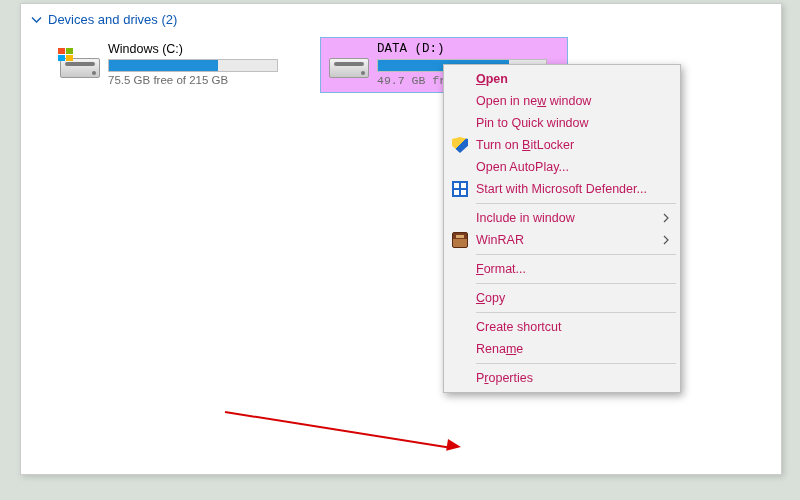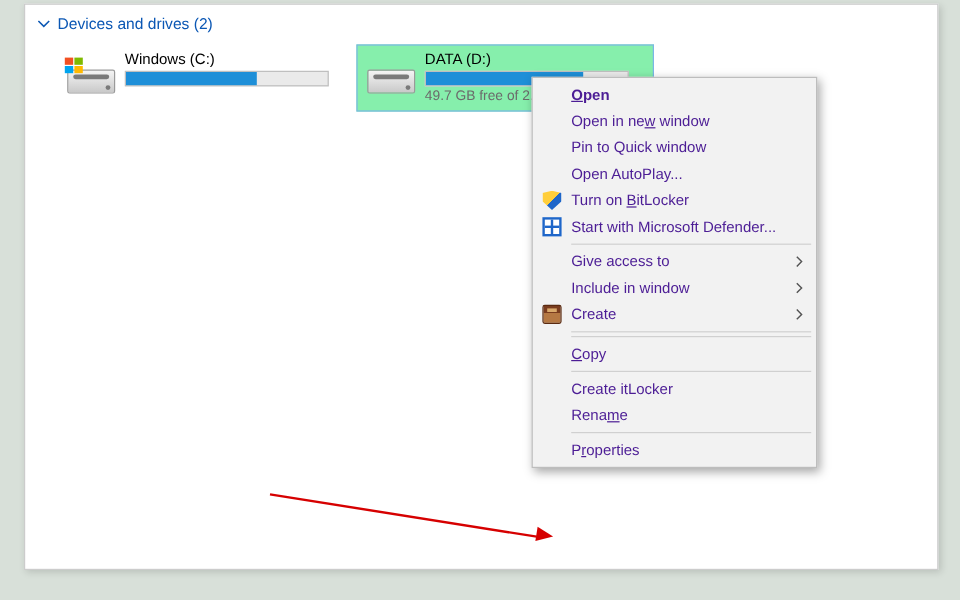--- a/index.html
+++ b/index.html
@@ -1,42 +1,42 @@
 <!DOCTYPE html>
 <html><head>
 <meta charset="utf-8">
 <style>
   html,body{margin:0;padding:0;font-family:"Segoe UI",Arial,sans-serif;font-size:12.5px;color:#222;}
   body{background:#d8e0d9;width:800px;height:500px;overflow:hidden;position:relative;}
   .window{position:absolute;left:20px;top:3px;width:760px;height:470px;background:#fff;border:1px solid #ccc;box-shadow:2px 2px 6px rgba(0,0,0,.15);}
   .section-header{display:flex;align-items:center;gap:6px;padding:8px 10px 4px 10px;color:#0b57b4;font-size:13px;}
   .chev{display:inline-block;transform:rotate(0deg);}
   .chev svg{display:block;}
-  .drives{display:flex;gap:2px;padding:6px 26px;}
+  .drives{display:flex;gap:21px;padding:6px 14px;margin-left:16px;}
   .drive{width:248px;height:56px;display:flex;align-items:flex-start;padding:4px 6px;box-sizing:border-box;border:1px solid transparent;}
-  .drive.selected{background:#86efac;border:1px solid #7bb6e6;}
+  .drive.selected{background:#f0abfc;border:1px solid #7bb6e6;font-family:Liberation Mono, monospace;}
   .drive-icon{width:42px;height:42px;margin-right:8px;position:relative;flex-shrink:0;margin-top:2px;}
   .hdd{position:absolute;left:2px;top:14px;width:38px;height:18px;border-radius:2px;background:linear-gradient(#f4f4f4,#c9c9c9);border:1px solid #9a9a9a;}
   .hdd::before{content:"";position:absolute;left:4px;top:3px;width:30px;height:4px;background:#7a7a7a;border-radius:2px;}
   .hdd::after{content:"";position:absolute;right:3px;bottom:2px;width:4px;height:4px;background:#7a7a7a;border-radius:2px;}
   .winflag{position:absolute;left:0;top:4px;width:16px;height:14px;}
   .winflag span{position:absolute;width:7px;height:6px;}
   .winflag .a{top:0;left:0;background:#f25022;}
   .winflag .b{top:0;left:8px;background:#7fba00;}
   .winflag .c{top:7px;left:0;background:#00a4ef;}
   .winflag .d{top:7px;left:8px;background:#ffb900;}
   .drive-body{flex:1;min-width:0;}
   .drive-title{font-size:12.5px;color:#000;white-space:nowrap;}
   .bar{width:170px;height:13px;margin:3px 0 2px 0;background:#eaeaea;border:1px solid #bfbfbf;position:relative;box-sizing:border-box;}
   .bar-fill{position:absolute;left:0;top:0;bottom:0;background:#1e8fd8;}
   .drive-free{font-size:11.5px;color:#6b6b6b;white-space:nowrap;}
 
   
   .menu{position:absolute;left:443px;top:64px;width:232px;background:#f2f2f2;border:1px solid #bdbdbd;box-shadow:2px 3px 8px rgba(0,0,0,.35);padding:3px 2px;font-size:12.5px;}
-  .menu-item{display:flex;align-items:center;height:22px;padding:0 8px 0 30px;position:relative;white-space:nowrap;color:#4c1d95;}
+  .menu-item{display:flex;align-items:center;height:22px;padding:0 8px 0 30px;position:relative;white-space:nowrap;color:#be185d;}
   .menu-item.bold{font-weight:600;}
   .menu-sep{height:0;border-top:1px solid #d0d0d0;margin:3px 2px 3px 30px;}
   .submenu-arrow{position:absolute;right:8px;top:6px;}
   .submenu-arrow svg{display:block;}
   .mico{position:absolute;left:6px;top:3px;width:16px;height:16px;}
   .ico-shield{background:linear-gradient(135deg,#ffce3b 50%,#1e66c9 50%);clip-path:polygon(50% 0,100% 12%,100% 55%,50% 100%,0 55%,0 12%);} 
   .ico-defender{border:2px solid #1e66c9;box-sizing:border-box;background:#fff;}
   .ico-defender::before{content:"";position:absolute;left:5px;top:0;width:2px;height:100%;background:#1e66c9;}
   .ico-defender::after{content:"";position:absolute;top:5px;left:0;height:2px;width:100%;background:#1e66c9;}
   .ico-winrar{background:linear-gradient(#7a3c1e 40%,#b57843 40%);border:1px solid #5a2a10;border-radius:2px;box-sizing:border-box;}
@@ -71,20 +71,21 @@
             <span class="b"></span>
             <span class="c"></span>
             <span class="d"></span>
           </div>
         </div>
         <div class="drive-body">
           <div class="drive-title">Windows (C:)</div>
           <div class="bar">
             <div class="bar-fill" style="width:65%"></div>
           </div>
+          <div class="drive-free">75.5 GB free of 215 GB</div>
         </div>
       </div>
       <div class="drive selected">
         <div class="drive-icon">
           <div class="hdd"></div>
         </div>
         <div class="drive-body">
           <div class="drive-title">DATA (D:)</div>
           <div class="bar">
             <div class="bar-fill" style="width:78%"></div>
@@ -100,64 +101,59 @@
     <div class="menu-item bold">
       <span><u class="ak">O</u>pen</span>
     </div>
     <div class="menu-item">
       <span>Open in ne<u class="ak">w</u> window</span>
     </div>
     <div class="menu-item">
       <span>Pin to Quick window</span>
     </div>
     <div class="menu-item">
-      <span>Open AutoPlay...</span>
+      <span class="mico ico-shield"></span>
+      <span>Turn on <u class="ak">B</u>itLocker</span>
     </div>
     <div class="menu-item">
-      <span class="mico ico-shield"></span>
-      <span>Turn on <u class="ak">B</u>itLocker</span>
+      <span>Open AutoPlay...</span>
     </div>
     <div class="menu-item">
       <span class="mico ico-defender"></span>
       <span>Start with Microsoft Defender...</span>
     </div>
     <div class="menu-sep"></div>
-    <div class="menu-item">
-      <span>Give access to</span>
-      <span class="submenu-arrow">
-        <svg width="8" height="10" viewBox="0 0 8 10">
-          <path d="M2 1 L6 5 L2 9" stroke="#555" stroke-width="1.2" fill="none"></path>
-        </svg>
-      </span>
-    </div>
     <div class="menu-item">
       <span>Include in window</span>
       <span class="submenu-arrow">
         <svg width="8" height="10" viewBox="0 0 8 10">
           <path d="M2 1 L6 5 L2 9" stroke="#555" stroke-width="1.2" fill="none"></path>
         </svg>
       </span>
     </div>
     <div class="menu-item">
       <span class="mico ico-winrar"></span>
-      <span>Create</span>
+      <span>WinRAR</span>
       <span class="submenu-arrow">
         <svg width="8" height="10" viewBox="0 0 8 10">
           <path d="M2 1 L6 5 L2 9" stroke="#555" stroke-width="1.2" fill="none"></path>
         </svg>
       </span>
     </div>
     <div class="menu-sep"></div>
+    <div class="menu-item">
+      <span><u class="ak">F</u>ormat...</span>
+    </div>
     <div class="menu-sep"></div>
     <div class="menu-item">
       <span><u class="ak">C</u>opy</span>
     </div>
     <div class="menu-sep"></div>
     <div class="menu-item">
-      <span>Create itLocker</span>
+      <span>Create shortcut</span>
     </div>
     <div class="menu-item">
       <span>Rena<u class="ak">m</u>e</span>
     </div>
     <div class="menu-sep"></div>
     <div class="menu-item">
       <span>P<u class="ak">r</u>operties</span>
     </div>
   </div>
 

